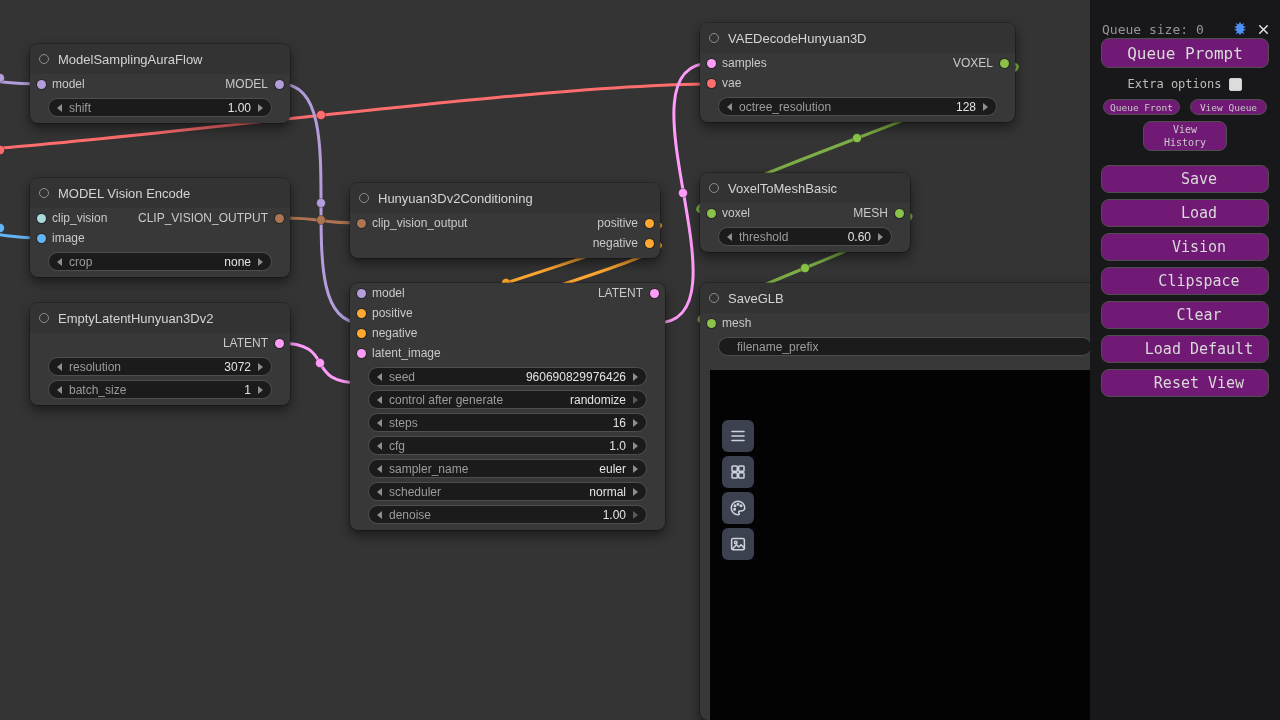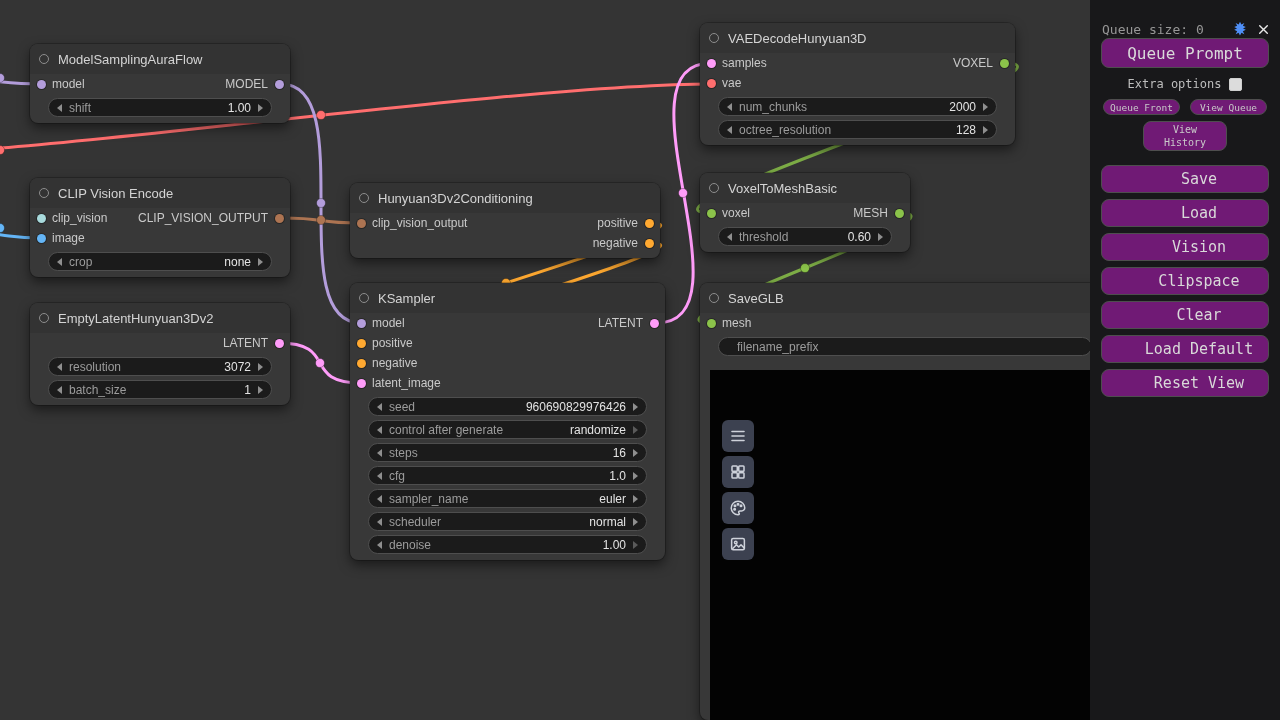--- a/index.html
+++ b/index.html
@@ -118,21 +118,21 @@
       <span class="arr l"></span>
       <span class="wl">shift</span>
       <span class="wv">1.00</span>
       <span class="arr r"></span>
     </div>
   </div>
 
   <div class="node" style="left:30px;top:178px;width:260px;">
     <div class="node-header">
       <span class="collapse-dot"></span>
-      <span class="node-title">CLIP Vision Encode</span>
+      <span class="node-title">MODEL Vision Encode</span>
     </div>
     <div class="row">
       <span class="dot in" style="background:#A8DADC"></span>
       <span>clip_vision</span>
       <span class="sp"></span>
       <span>CLIP_VISION_OUTPUT</span>
       <span class="dot out" style="background:#AD7452"></span>
     </div>
     <div class="row">
       <span class="dot in" style="background:#64B5F6"></span>
@@ -181,24 +181,20 @@
       <span>positive</span>
       <span class="dot out" style="background:#FFA931"></span>
     </div>
     <div class="row">
       <span class="out-only">negative</span>
       <span class="dot out" style="background:#FFA931"></span>
     </div>
   </div>
 
   <div class="node" style="left:350px;top:283px;width:315px;">
-    <div class="node-header">
-      <span class="collapse-dot"></span>
-      <span class="node-title">KSampler</span>
-    </div>
     <div class="row">
       <span class="dot in" style="background:#B39DDB"></span>
       <span>model</span>
       <span class="sp"></span>
       <span>LATENT</span>
       <span class="dot out" style="background:#FF9CF9"></span>
     </div>
     <div class="row">
       <span class="dot in" style="background:#FFA931"></span>
       <span>positive</span>
@@ -263,26 +259,20 @@
     <div class="row">
       <span class="dot in" style="background:#FF9CF9"></span>
       <span>samples</span>
       <span class="sp"></span>
       <span>VOXEL</span>
       <span class="dot out" style="background:#8BC34A"></span>
     </div>
     <div class="row">
       <span class="dot in" style="background:#FF6E6E"></span>
       <span>vae</span>
-    </div>
-    <div class="widget">
-      <span class="arr l"></span>
-      <span class="wl">num_chunks</span>
-      <span class="wv">2000</span>
-      <span class="arr r"></span>
     </div>
     <div class="widget">
       <span class="arr l"></span>
       <span class="wl">octree_resolution</span>
       <span class="wv">128</span>
       <span class="arr r"></span>
     </div>
   </div>
 
   <div class="node" style="left:700px;top:173px;width:210px;">

